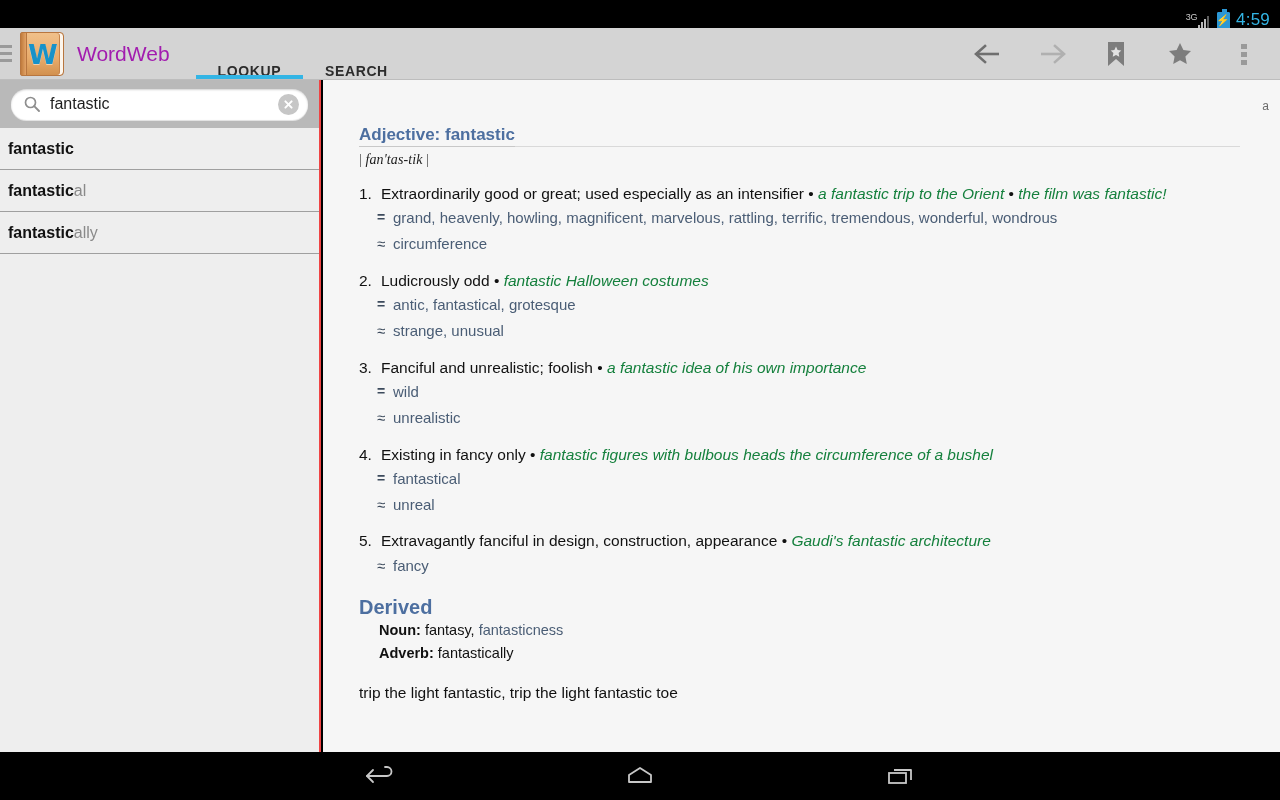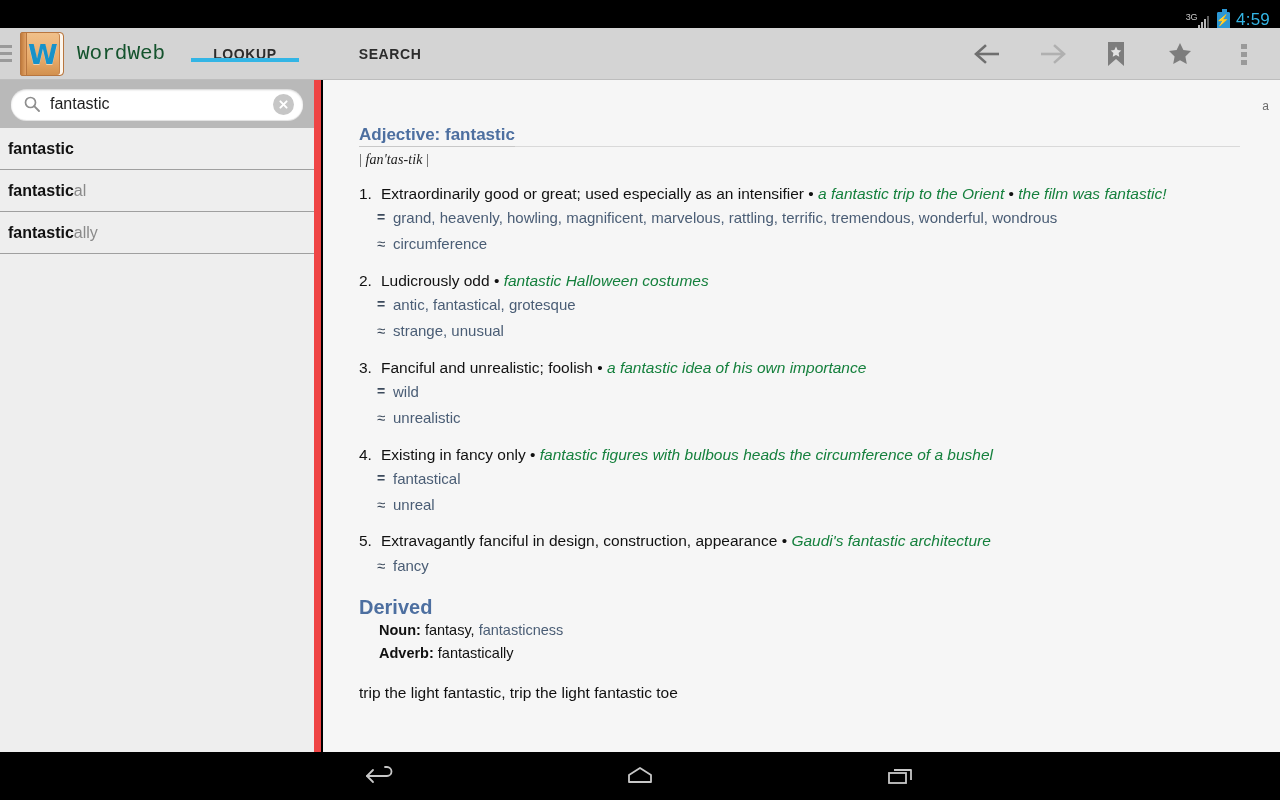--- a/index.html
+++ b/index.html
@@ -54,43 +54,43 @@
     background: linear-gradient(90deg,#c07b3c,#e2a367);
     border-right:1px solid #b8763f;
   }
   .applogo span {
     font-family: "DejaVu Sans", sans-serif;
     font-weight: bold; font-size: 27px; color: #1792c9; line-height: 1;
     text-shadow: 0 1px 0 rgba(255,255,255,.5);
     margin-left: 2px;
   }
   .apptitle {
-    font-size: 21px; color: #14532d; display:flex; align-items:center;
-    padding: 0 0 0 13px; white-space: nowrap; font-family: Liberation Mono, monospace;
-  }
-  .tabs { display:flex; align-items:center; margin-left: 26px; gap: 38px; }
+    font-size: 21px; color: #a21caf; display:flex; align-items:center;
+    padding: 0 0 0 13px; white-space: nowrap;
+  }
+  .tabs { display:flex; align-items:flex-end; margin-left: 26px; }
   .tab {
     position: relative; display:flex; align-items:center; padding: 0 22px;
     font-size: 14px; font-weight: bold; color: #2c2c2c; letter-spacing: .6px;
   }
   .tab.divider:before{
     content:""; position:absolute; left:0; top:10px; bottom:10px; width:1px; background:#b3b3b3;
   }
   .tab.active:after {
     content:""; position:absolute; left:0; right:0; bottom:0; height:4px; background:#33b5e5;
   }
   .ab-spacer { flex: 1; }
   .ab-actions { display:flex; align-items:center; gap: 0px; padding-right: 4px; }
   .ab-btn { width: 64px; height: 52px; display:flex; align-items:center; justify-content:center; }
   .ico { display:block; }
 
   
   .sidebar {
     position:absolute; left:0; top:80px; width: 321px; bottom: 48px;
-    background: #eeeeee; border-right: 7px solid #ef4444;
+    background: #eeeeee; border-right: 2px solid #ef4444;
   }
   .searchwrap {
     height: 48px; background:#b9b9b9; display:flex; align-items:center; padding: 0 11px;
   }
   .searchbox {
     flex:1; height: 31px; background:#fff; border-radius: 16px;
     display:flex; align-items:center; padding: 0 6px 0 12px;
     box-shadow: inset 0 1px 2px rgba(0,0,0,.18), 0 1px 0 rgba(255,255,255,.6);
   }
   .searchbox .sicon { width:18px; height:18px; flex:none; margin-right: 9px; }

